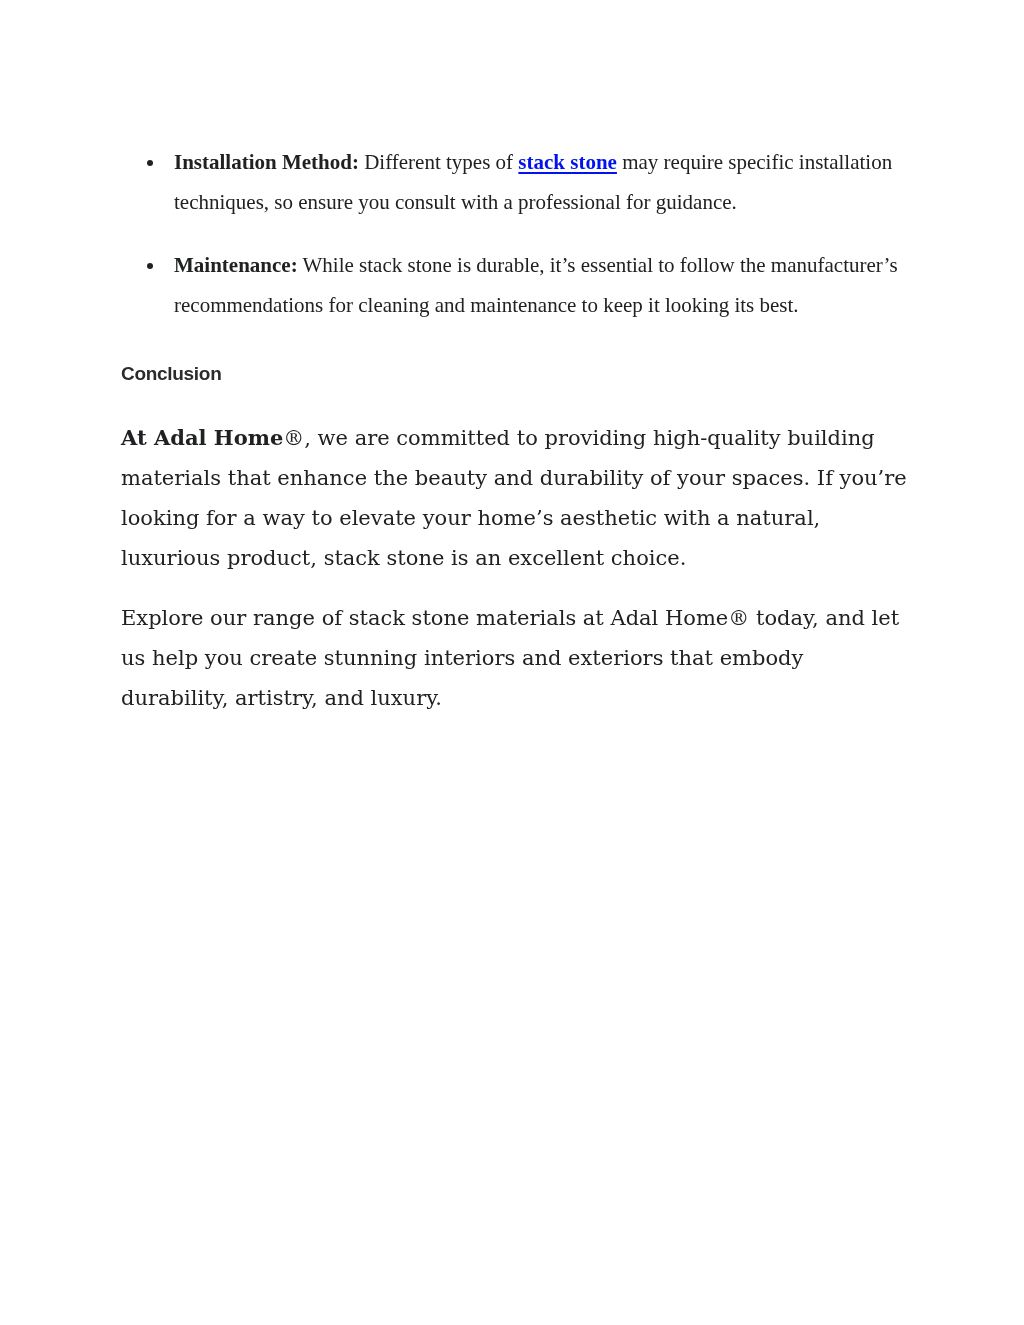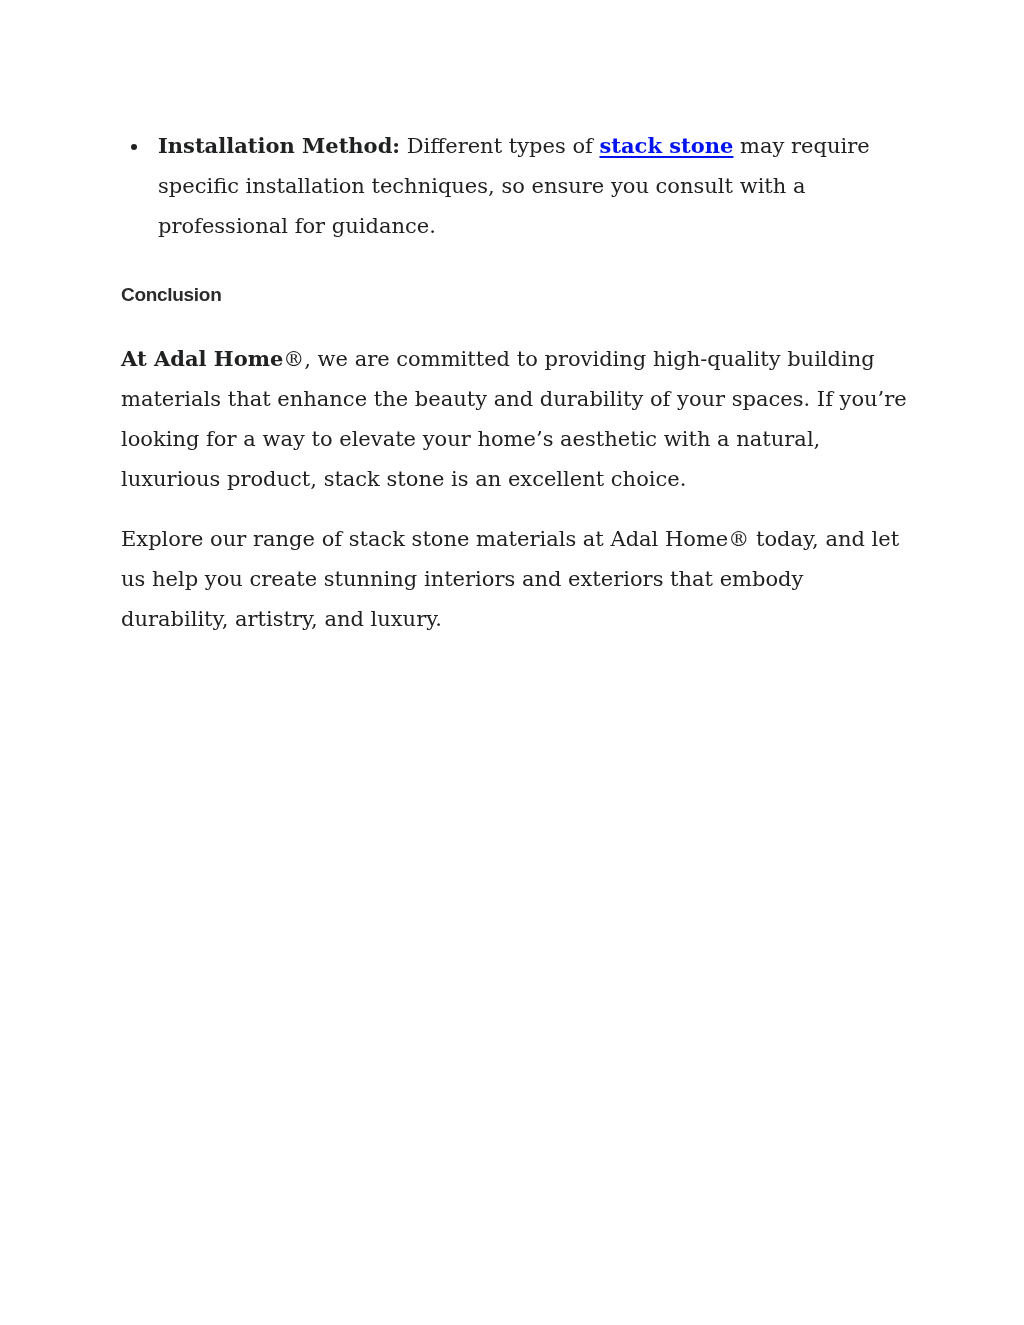--- a/index.html
+++ b/index.html
@@ -15,23 +15,24 @@
     overflow: hidden;
   }
   .page {
     padding: 126px 0 0 121px;
     box-sizing: border-box;
     width: 1024px;
   }
   
   .bullet-list {
     list-style: none;
-    margin: 0;
+    margin: 16px;
     padding: 0;
     width: 782px;
+    font-family: Liberation Serif, serif;
   }
   .bullet-item {
     position: relative;
     padding-left: 37px;
     font-size: 21px;
     line-height: 40px;
   }
   .bullet-item + .bullet-item {
     margin-top: 23px;
   }
@@ -79,20 +80,24 @@
 </head>
 <body>
 
 <div class="page">
 
   <ul class="bullet-list">
     <li class="bullet-item">
       <span class="bullet-dot"></span>
       <strong>Installation Method:</strong><span> Different types of </span><a class="inline-link" href="#">stack stone</a><span> may require specific installation techniques, so ensure you consult with a professional for guidance.</span>
     </li>
+    <li class="bullet-item">
+      <span class="bullet-dot"></span>
+      <strong>Maintenance:</strong><span> While stack stone is durable, it’s essential to follow the manufacturer’s recommendations for cleaning and maintenance to keep it looking its best.</span>
+    </li>
   </ul>
 
   <h2 class="section-heading">Conclusion</h2>
 
   <p class="paragraph">
     <strong>At Adal Home</strong><span>®, we are committed to providing high-quality building materials that enhance the beauty and durability of your spaces. If you’re looking for a way to elevate your home’s aesthetic with a natural, luxurious product, stack stone is an excellent choice.</span>
   </p>
 
   <p class="paragraph">Explore our range of stack stone materials at Adal Home® today, and let us help you create stunning interiors and exteriors that embody durability, artistry, and luxury.</p>
 

